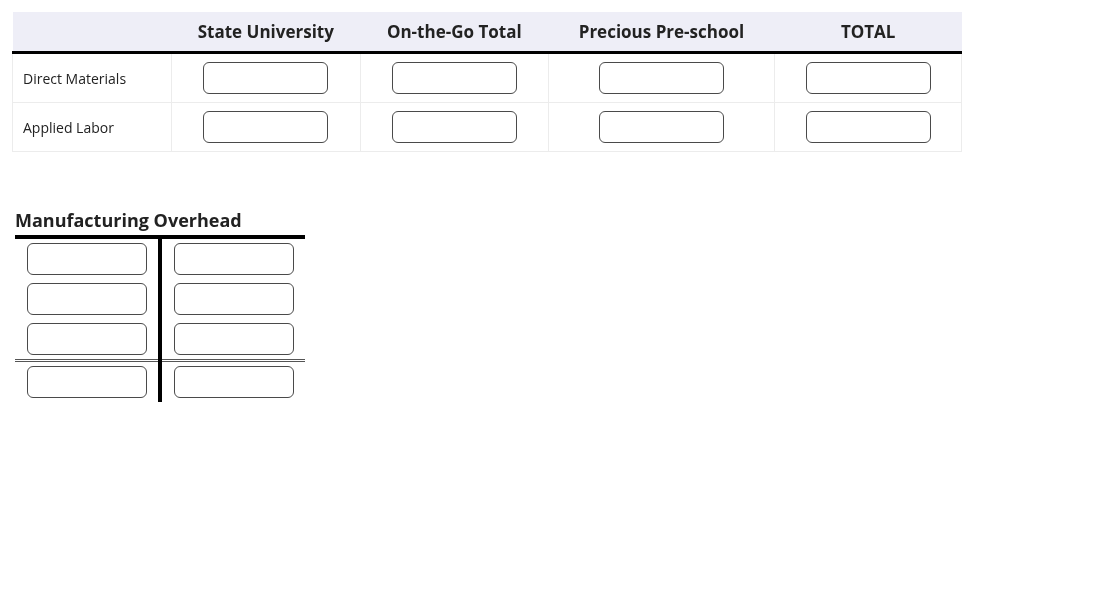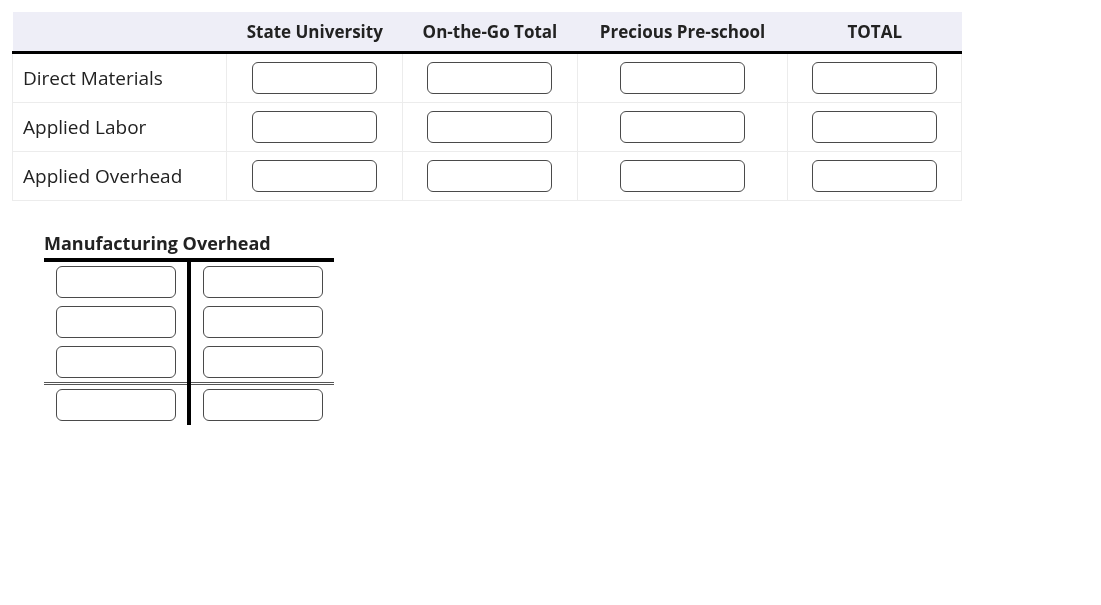--- a/index.html
+++ b/index.html
@@ -8,21 +8,21 @@
     padding: 12px;
     font-family: "Open Sans", "Segoe UI", Arial, sans-serif;
     font-size: 17px;
     color: #222;
     background: #fff;
     width: 1101px;
   }
   table.jobcost {
     border-collapse: collapse;
     width: 950px;
-    margin-bottom: 30px;
+    margin-bottom: 56px;
   }
   table.jobcost th {
     background: #eeeef7;
     font-weight: 700;
     text-align: center;
     padding: 8px 6px;
     border-bottom: 3px solid #000;
     font-size: 17px;
   }
   table.jobcost th.rowhead-col {
@@ -30,37 +30,37 @@
     border-bottom: 3px solid #000;
   }
   table.jobcost td {
     border: 1px solid #ececec;
     padding: 8px 10px;
     text-align: center;
     vertical-align: middle;
   }
   table.jobcost td.rowlabel {
     text-align: left;
-    font-size: 19px;
+    font-size: 14px;
     color: #222;
     white-space: nowrap;
   }
   .field {
     display: inline-block;
     width: 125px;
     height: 32px;
     border: 1px solid #4a4a4a;
     border-radius: 6px;
     background: #fff;
     font-size: 15px;
     padding: 4px 6px;
   }
   
   .taccount-wrap {
-    margin-left: 32px;
+    margin-left: 3px;
     width: 290px;
   }
   .taccount-title {
     font-weight: 700;
     font-size: 18px;
     margin-bottom: 3px;
   }
   table.taccount {
     border-collapse: collapse;
     width: 290px;
@@ -111,27 +111,20 @@
       <td><input type="text" class="field" value="" style=""></td>
       <td><input type="text" class="field" value="" style=""></td>
     </tr>
     <tr>
       <td class="rowlabel">Applied Labor</td>
       <td><input type="text" class="field" value="" style=""></td>
       <td><input type="text" class="field" value="" style=""></td>
       <td><input type="text" class="field" value="" style=""></td>
       <td><input type="text" class="field" value="" style=""></td>
     </tr>
-    <tr>
-      <td class="rowlabel">Applied Overhead</td>
-      <td><input type="text" class="field" value="" style=""></td>
-      <td><input type="text" class="field" value="" style=""></td>
-      <td><input type="text" class="field" value="" style=""></td>
-      <td><input type="text" class="field" value="" style=""></td>
-    </tr>
   </tbody>
 </table>
 
 <div class="taccount-wrap">
   <div class="taccount-title">Manufacturing Overhead</div>
   <table class="taccount">
     <tbody>
         <tr class="topbar">
       <td class="left"><input type="text" class="tfield" value="" style=""></td>
       <td><input type="text" class="tfield" value="" style=""></td>

